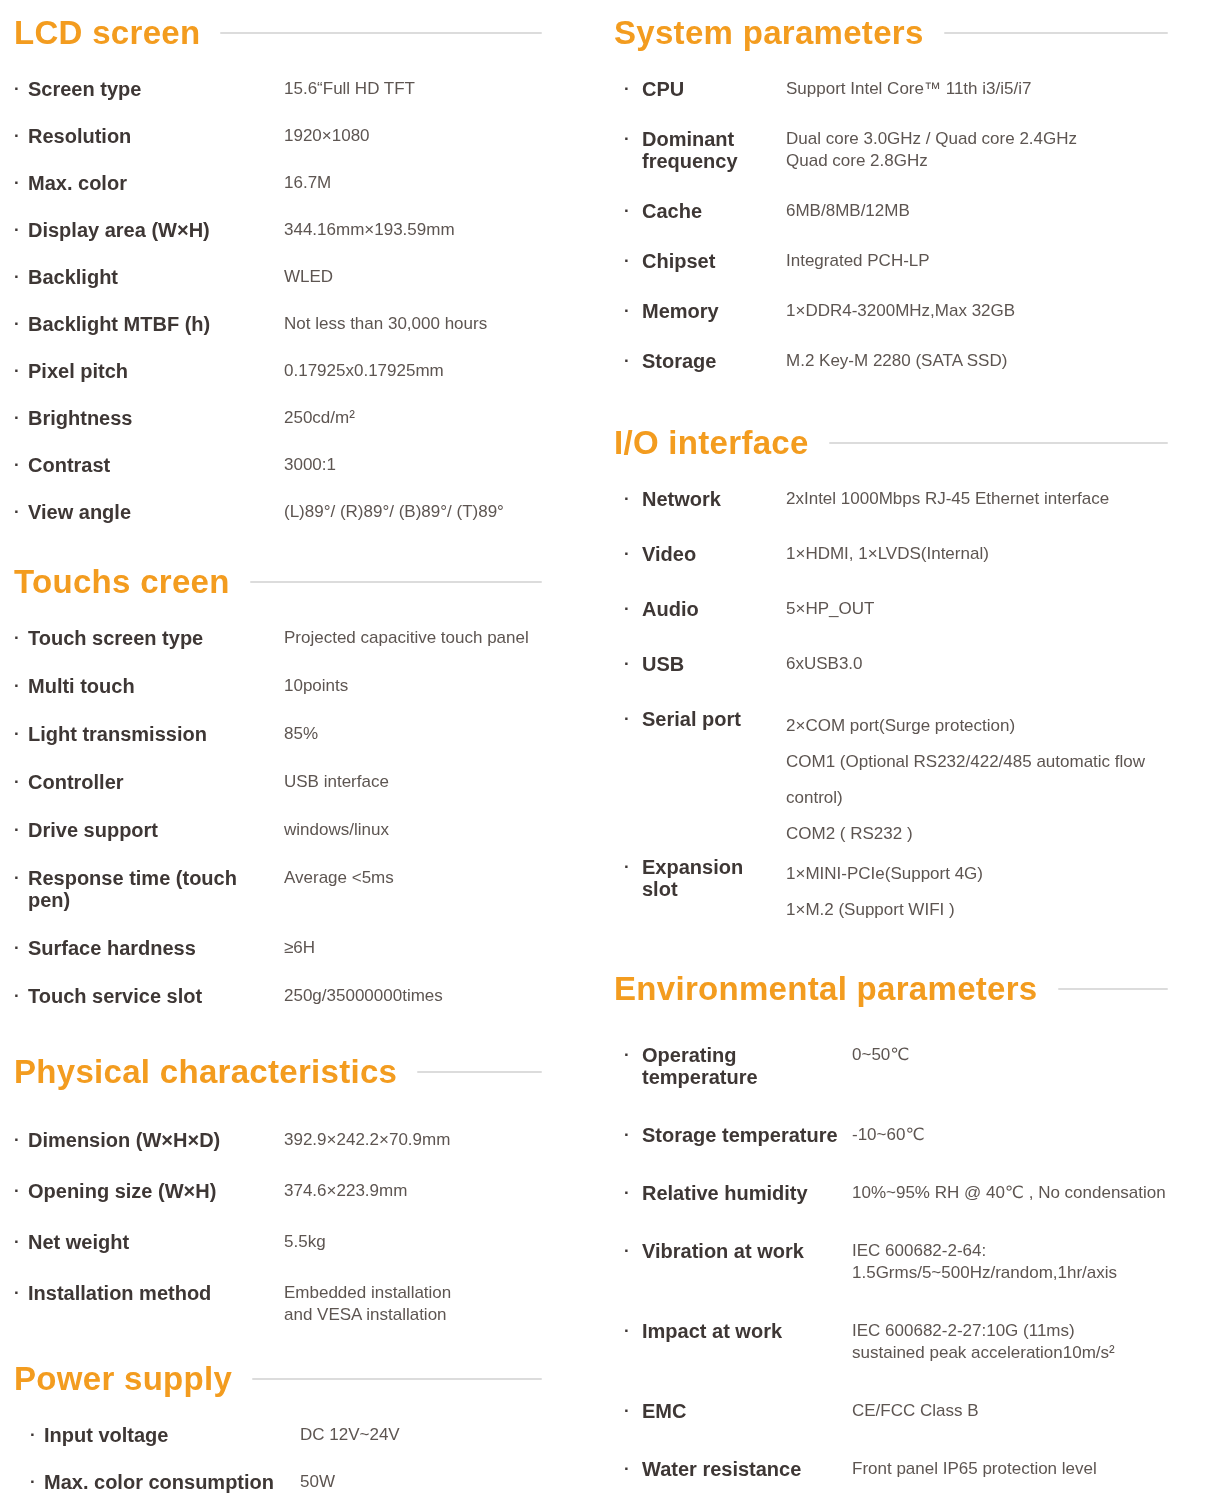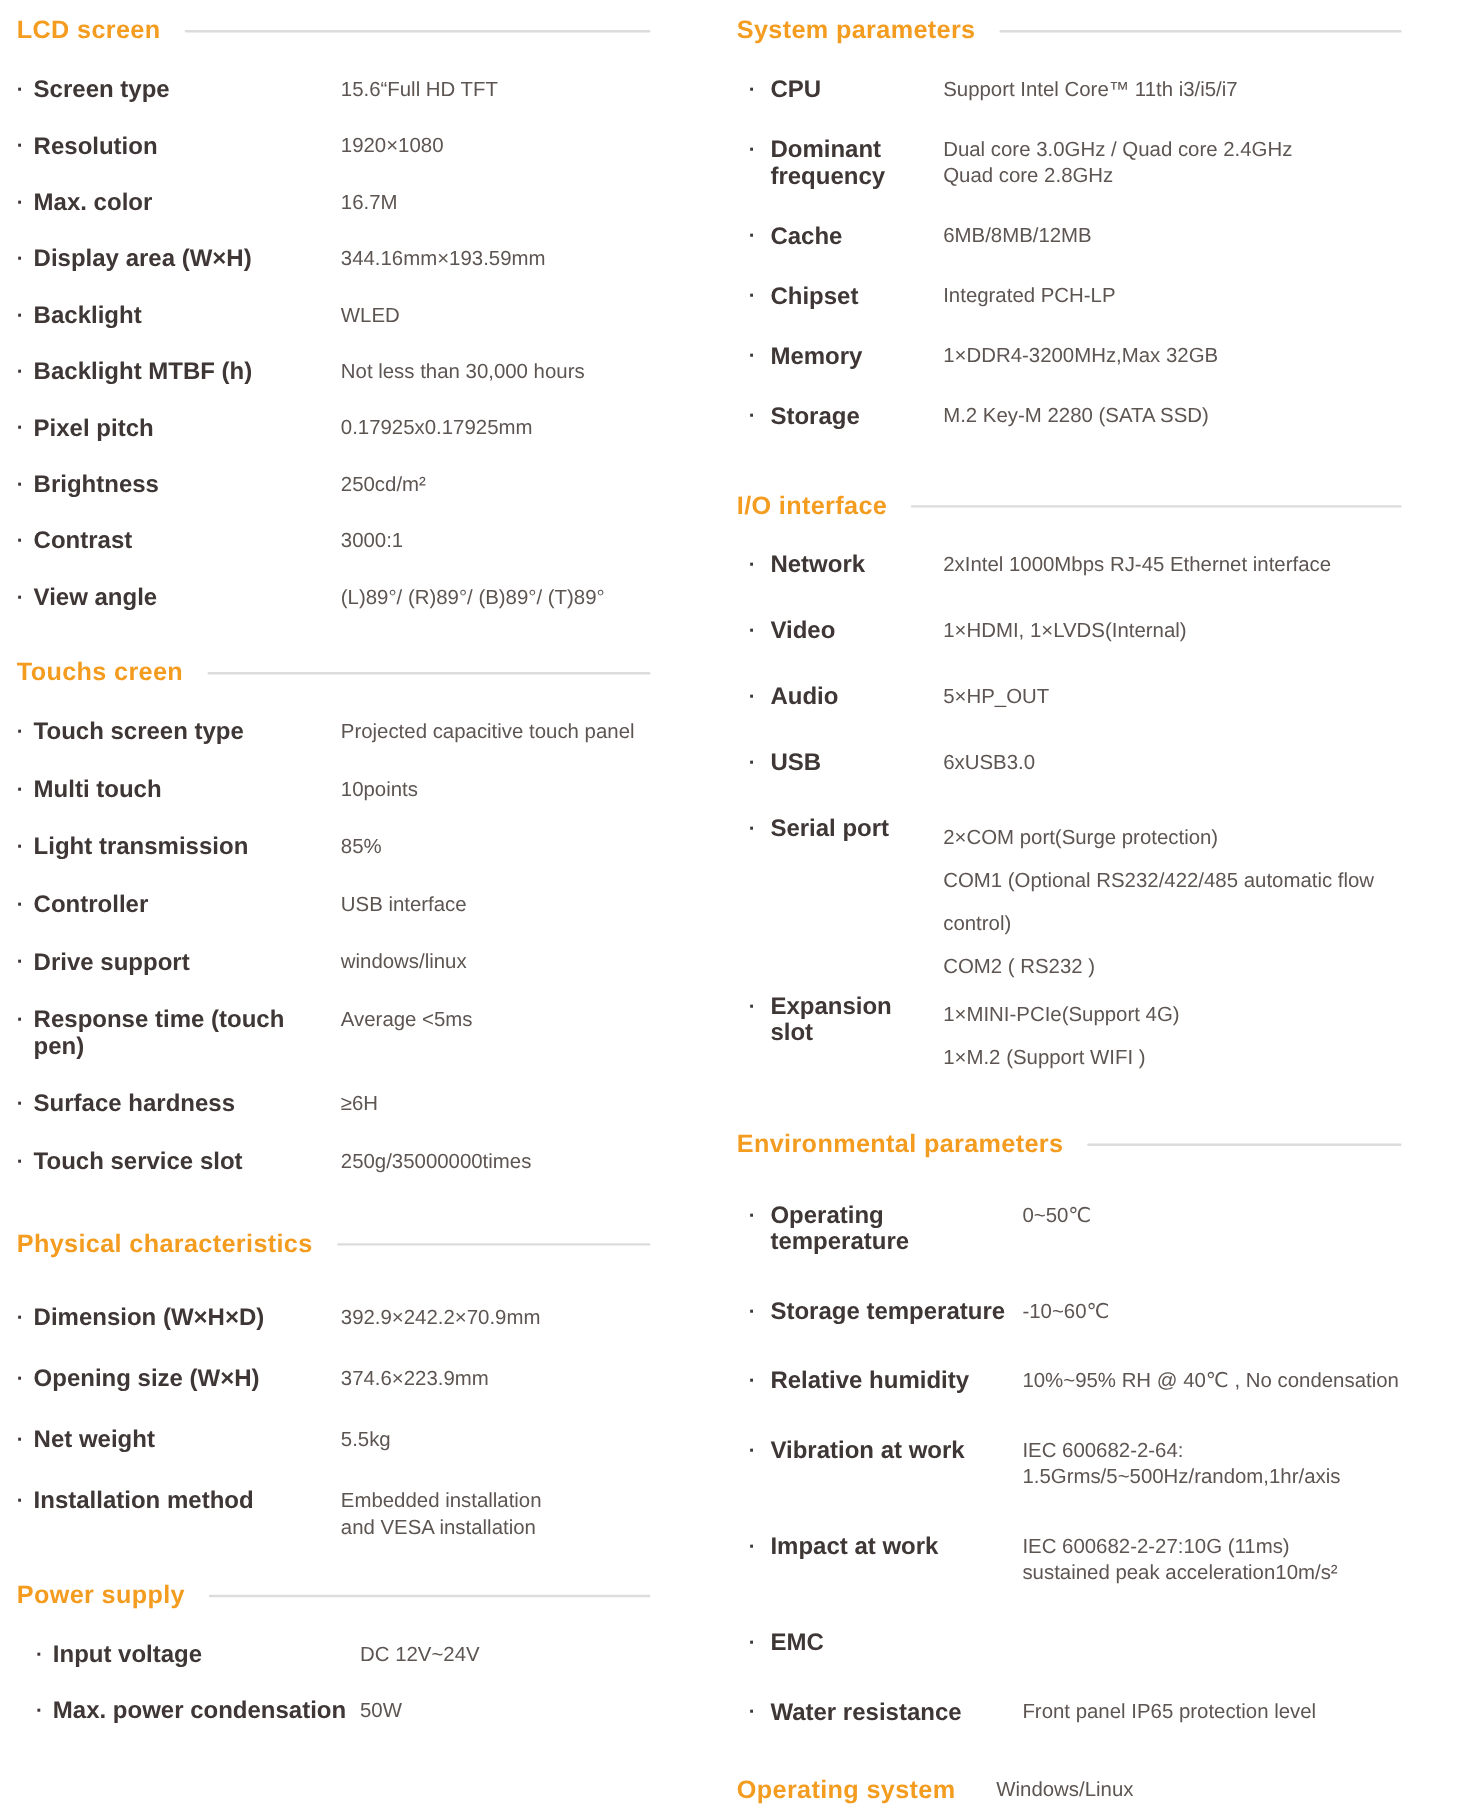--- a/index.html
+++ b/index.html
@@ -6,21 +6,21 @@
   body{
     width:1214px;height:1510px;overflow:hidden;position:relative;
     font-family:"Liberation Sans","DejaVu Sans",sans-serif;
     -webkit-font-smoothing:antialiased;
   }
   .page{display:flex;padding:14px 10px 0 14px;gap:72px;}
   .col-left{width:528px;flex:0 0 528px;}
   .col-right{width:588px;flex:0 0 588px;}
 
   .sec-head{display:flex;align-items:center;margin-bottom:26px;}
-  .sec-title{font-size:21px;font-weight:700;color:var(--accent,#F39C1F);white-space:nowrap;letter-spacing:.3px;}
+  .sec-title{font-size:33px;font-weight:700;color:var(--accent,#F39C1F);white-space:nowrap;letter-spacing:.3px;}
   .sec-rule{flex:1;height:2px;background:#dcdcdc;margin-left:20px;border-radius:1px;}
   .col-right .sec-rule{margin-right:34px;}
 
   .row{display:flex;align-items:flex-start;}
   .bullet{flex:0 0 14px;color:#3e3735;font-size:17px;line-height:22px;font-weight:700;}
   .lab{font-weight:700;color:#3e3735;font-size:20px;line-height:22px;padding-right:6px;}
   .val{color:#5d5551;font-size:17px;line-height:22px;white-space:pre-line;flex:1;}
 
   
   .col-left .lab{flex:0 0 250px;}
@@ -194,21 +194,21 @@
         <span class="sec-title">Power supply</span>
         <span class="sec-rule"></span>
       </div>
       <div class="row">
           <span class="bullet">·</span>
           <span class="lab">Input voltage</span>
           <span class="val">DC 12V~24V</span>
         </div>
       <div class="row">
           <span class="bullet">·</span>
-          <span class="lab">Max. power condensation</span>
+          <span class="lab">Max. color consumption</span>
           <span class="val">50W</span>
         </div>
     </div>
 
   </div>
 
   <div class="col-right">
 
     <div class="sec sec-system">
       <div class="sec-head">
@@ -317,20 +317,21 @@
         </div>
       <div class="row">
           <span class="bullet">·</span>
           <span class="lab">Impact at work</span>
           <span class="val">IEC 600682-2-27:10G (11ms)
 sustained peak acceleration10m/s²</span>
         </div>
       <div class="row">
           <span class="bullet">·</span>
           <span class="lab">EMC</span>
+          <span class="val">CE/FCC Class B</span>
         </div>
       <div class="row">
           <span class="bullet">·</span>
           <span class="lab">Water resistance</span>
           <span class="val">Front panel IP65 protection level</span>
         </div>
     </div>
 
     <div class="sec sec-os">
       <span class="sec-title">Operating system</span>

